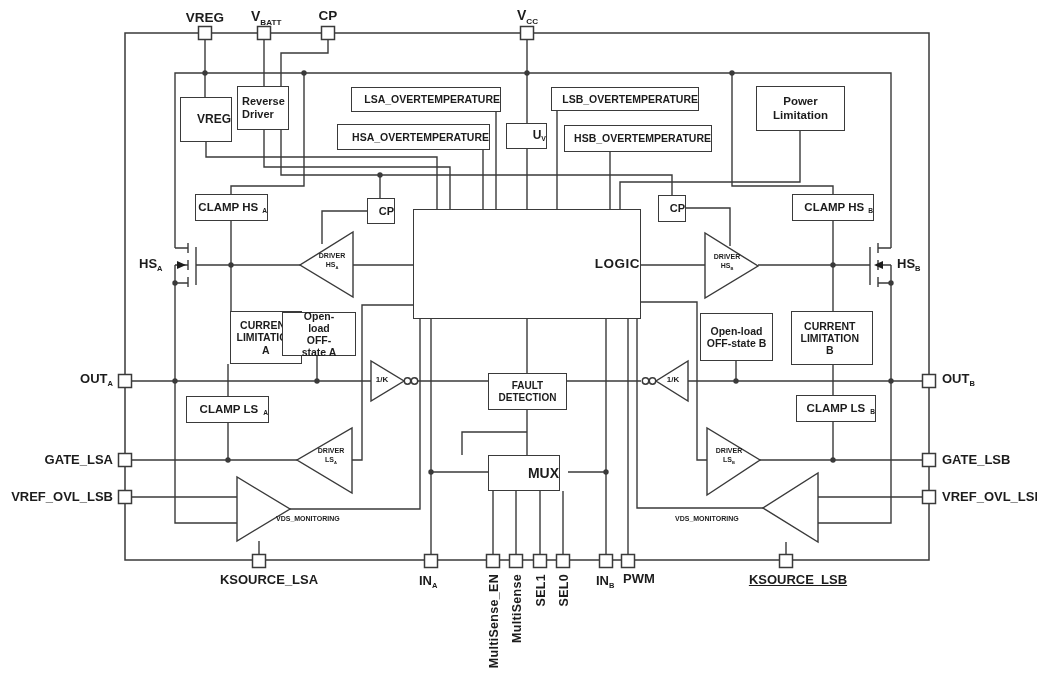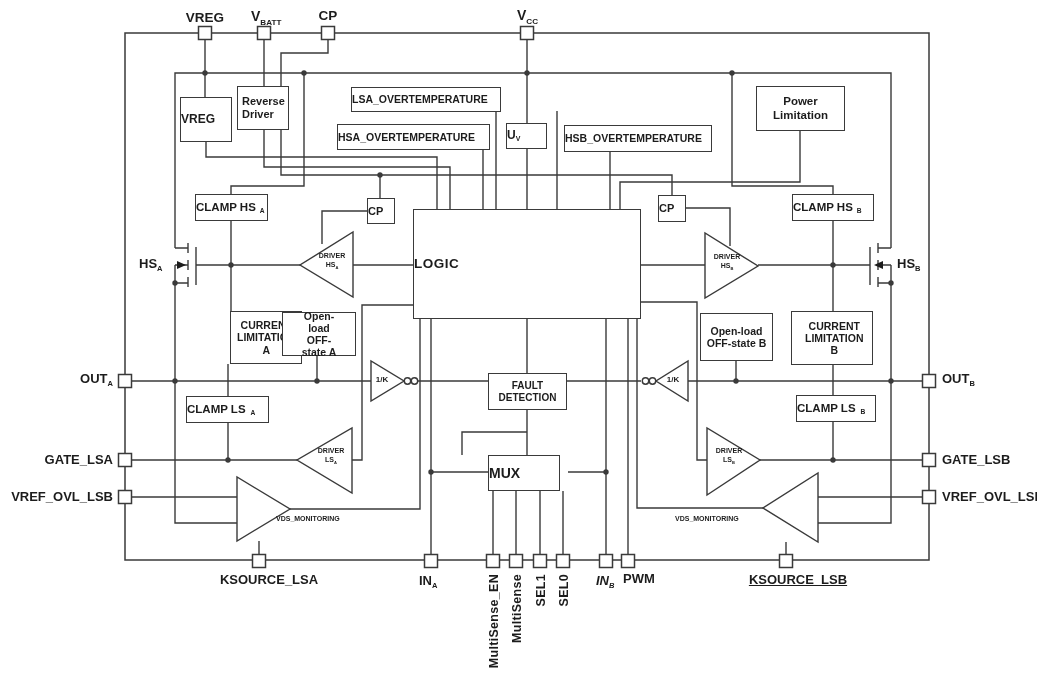--- a/index.html
+++ b/index.html
@@ -1,20 +1,20 @@
 <!DOCTYPE html>
 <html><head>
 <meta charset="utf-8">
 <style>
   html,body{margin:0;padding:0;background:#fff;}
   #stage{position:relative;width:1037px;height:675px;background:#fff;overflow:hidden;
          font-family:"Liberation Sans",sans-serif;color:#1c1c1c;}
   #wires{position:absolute;left:0;top:0;z-index:1;}
   .box{position:absolute;z-index:3;background:#fff;border:1.4px solid #3a3a3a;
-       display:flex;align-items:center;justify-content:flex-start;text-align:center;
+       display:flex;align-items:center;justify-content:flex-end;text-align:center;
        font-weight:600;font-size:10.5px;line-height:1.15;box-sizing:border-box;}
   .lbl{position:absolute;z-index:4;font-weight:600;font-size:13px;white-space:nowrap;}
   .sub{font-size:.58em;position:relative;top:.45em;letter-spacing:0;}
   .center{text-align:center;}
   .right{text-align:right;}
   .vlabel{position:absolute;z-index:4;font-weight:600;font-size:12.5px;
           writing-mode:vertical-rl;transform:rotate(180deg);white-space:nowrap;letter-spacing:.3px;}
   .tritext{position:absolute;z-index:4;font-weight:600;font-size:7px;line-height:1.25;text-align:center;}
 </style>
 </head>
@@ -175,20 +175,23 @@
   <div class="box" style="left:351px;top:87px;width:150px;height:25px;">
       <span>LSA_OVERTEMPERATURE</span>
     </div>
   <div class="box" style="left:337px;top:124px;width:153px;height:26px;">
       <span>HSA_OVERTEMPERATURE</span>
     </div>
   <div class="box" style="left:506px;top:123px;width:41px;height:26px;font-size:12px;">
        <span>U</span>
       <span class="sub">V</span>
     </div>
+  <div class="box" style="left:551px;top:87px;width:148px;height:24px;">
+      <span>LSB_OVERTEMPERATURE</span>
+    </div>
   <div class="box" style="left:564px;top:125px;width:148px;height:27px;">
       <span>HSB_OVERTEMPERATURE</span>
     </div>
   <div class="box" style="left:756px;top:86px;width:89px;height:45px;font-size:11.5px;padding:0 10px;">
       <span>Power Limitation</span>
     </div>
 
   <div class="box" style="left:195px;top:194px;width:73px;height:27px;font-size:11.5px;">
        <span>CLAMP HS</span>
       <span class="sub" style="margin-left:4px;">A</span>
@@ -282,18 +285,18 @@
   <div class="lbl" style="left:942px;top:452px;"><span>GATE_LSB</span></div>
   <div class="lbl" style="left:942px;top:489px;"><span>VREF_OVL_LSB</span></div>
 
   <div class="lbl center" style="left:219px;top:572px;width:100px;"><span>KSOURCE_LSA</span></div>
   <div class="lbl" style="left:419px;top:573px;">
     <span>IN</span><span class="sub">A</span></div>
   <div class="vlabel" style="left:487px;top:574px;"><span>MultiSense_EN</span></div>
   <div class="vlabel" style="left:510px;top:574px;"><span>MultiSense</span></div>
   <div class="vlabel" style="left:534px;top:574px;"><span>SEL1</span></div>
   <div class="vlabel" style="left:557px;top:574px;"><span>SEL0</span></div>
-  <div class="lbl" style="left:596px;top:573px;font-style:italic;">
+  <div class="lbl" style="left:596px;top:573px;">
     <span>IN</span><span class="sub">B</span></div>
   <div class="lbl" style="left:623px;top:571px;"><span>PWM</span></div>
   <div class="lbl center" style="left:748px;top:572px;width:100px;text-decoration:underline;"><span>KSOURCE_LSB</span></div>
 
 </div>
 
 </body></html>

